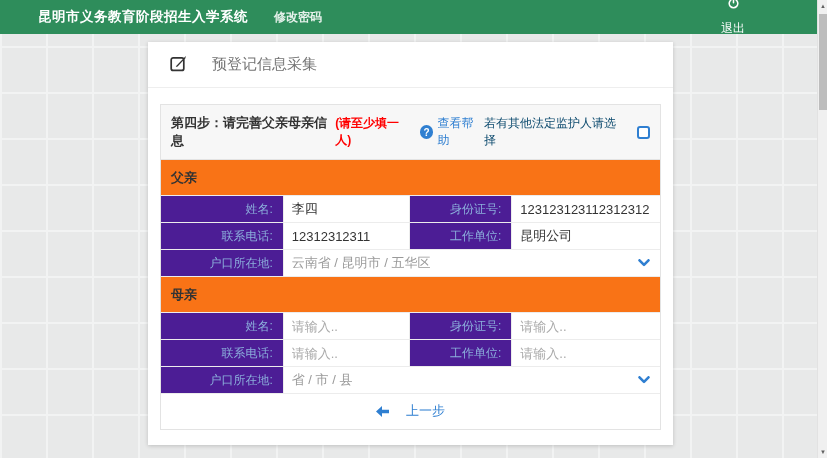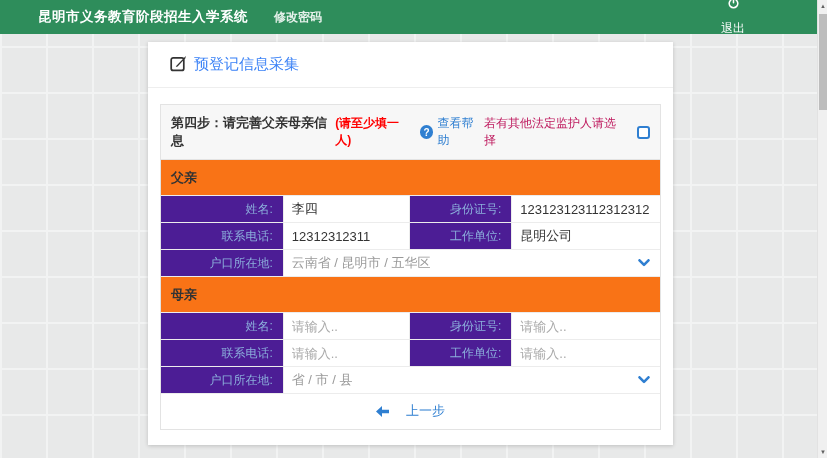--- a/index.html
+++ b/index.html
@@ -28,37 +28,37 @@
   .sb-btn { position:absolute; left:0; width:10px; height:12px; display:flex; align-items:center; justify-content:center; font-size:6px; color:#606060; }
   .sb-btn.up { top:0; } .sb-btn.down { bottom:0; }
   .sb-thumb { position:absolute; left:1px; top:14px; width:8px; height:96px; background:#bdbdbd; }
 
   
   .card {
     position:absolute; left:148px; top:42px; width:525px; height:403px;
     background:#fff; box-shadow:0 1px 4px rgba(0,0,0,.18);
   }
   .card-title {
-    height:46px; display:flex; align-items:center; gap:7px;
+    height:46px; display:flex; align-items:center; gap:25px;
     padding-left:22px; border-bottom:1px solid #eee;
-    font-size:15px; color:#3b82f6;
+    font-size:15px; color:#737373;
   }
 
   
   .panel { margin:16px 12px 0; border:1px solid #e3e3e3; background:#fff; }
   .panel-head {
     display:flex; align-items:center; padding:9px 10px;
     background:#f7f7f7; border-bottom:1px solid #e3e3e3; font-size:12px;
   }
   .step-title { font-weight:bold; color:#333; font-size:13px; }
   .step-note  { color:#f00; font-weight:bold; font-size:12px; }
   .help-link  { display:flex; align-items:center; gap:4px; margin-left:7px; color:#2f7fd1; font-size:12px; cursor:pointer; }
   .help-icon  { width:14px; height:14px; border-radius:50%; background:#2f7fd1; color:#fff;
                 font-size:10px; font-weight:bold; display:inline-flex; align-items:center; justify-content:center; }
-  .guardian   { margin-left:auto; display:flex; align-items:center; gap:14px; color:#be185d; font-size:12px; }
+  .guardian   { margin-left:auto; display:flex; align-items:center; gap:14px; color:#0c4a6e; font-size:12px; }
   .guardian-box { width:13px; height:13px; border:2px solid #2f7fd1; border-radius:3px; background:#fff; cursor:pointer; }
 
   .section-title { padding:9px 10px 8px; font-size:13px; font-weight:bold; color:#333; background:#f97316; }
 
   table.fields { width:100%; border-collapse:collapse; table-layout:fixed; }
   table.fields td { border:1px solid #ececec; height:27px; font-size:12px; }
   table.fields td:first-child { border-left:0; }
   table.fields td:last-child  { border-right:0; }
   td.lbl { width:24.5%; background:#4c1d95; color:#8cb0dc; text-align:right; padding:0 10px; }
   td.lbl2 { width:20.4%; }

